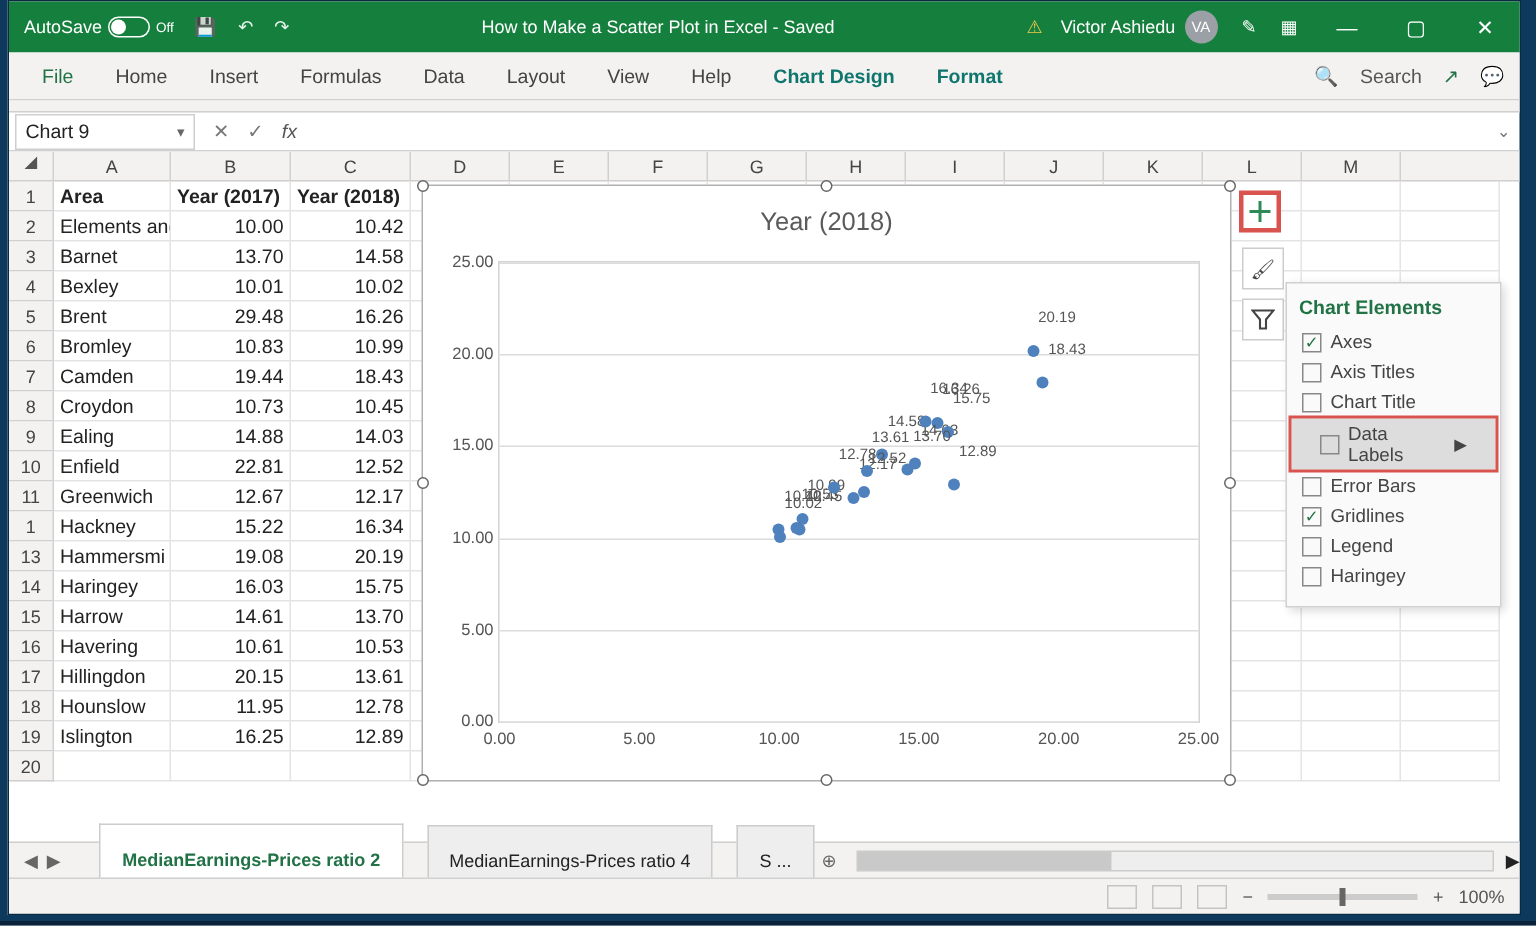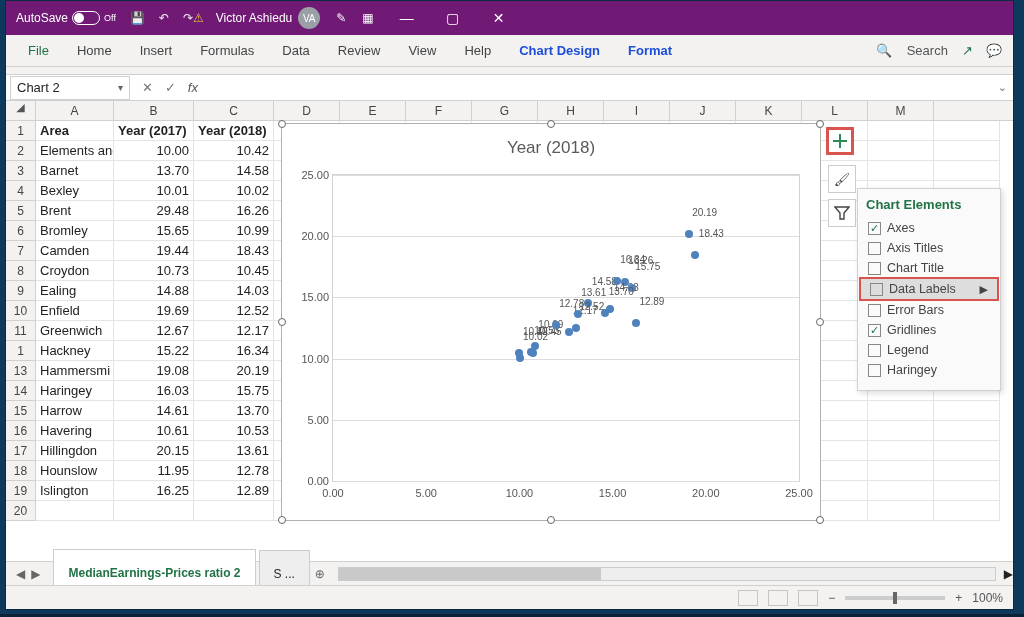--- a/index.html
+++ b/index.html
@@ -1,34 +1,34 @@
 <!DOCTYPE html>
 <html><head>
 <meta charset="utf-8">
 <style>
   * { box-sizing: border-box; margin: 0; padding: 0; }
   body { font-family: "Segoe UI", Arial, sans-serif; font-size: 13px; color: #222; background: #0d3a5c; width: 1024px; height: 617px; overflow: hidden; position: relative; }
   .app { position: absolute; left: 5px; top: 0; width: 1009px; height: 610px; background: #fff; display: flex; flex-direction: column; border: 1px solid #0a2a42; }
   
-  .titlebar { height: 34px; background: #701a75; display: flex; align-items: center; color: #fff; font-size: 12px; }
+  .titlebar { height: 34px; background: #15803d; display: flex; align-items: center; color: #fff; font-size: 12px; }
   .titlebar .autosave { display: flex; align-items: center; gap: 4px; margin-left: 10px; }
   .toggle { width: 28px; height: 14px; border: 1px solid #fff; border-radius: 8px; position: relative; }
   .toggle::after { content:""; position:absolute; left:1px; top:1px; width:10px; height:10px; background:#fff; border-radius:50%; }
   .titlebar .qat { display:flex; gap:14px; margin-left:14px; align-items:center; }
   .titlebar .qat span, .titlebar .btn { color:#fff; opacity:.9; }
   .titlebar .center { flex:1; text-align:center; }
   .titlebar .warnicon { color:#F2C94C; margin-right:6px; }
   .titlebar .user { display:flex; align-items:center; gap:6px; margin-right:10px; }
   .avatar { width:22px; height:22px; border-radius:50%; background:#9aa0a6; color:#fff; font-size:10px; display:flex; align-items:center; justify-content:center; }
   .winbtns { display:flex; }
   .winbtn { width:46px; height:34px; display:flex; align-items:center; justify-content:center; font-size:14px; }
   
   .ribbon { height:32px; background:#f3f2f1; border-bottom:1px solid #d0d0d0; display:flex; align-items:center; padding:0 10px; gap:4px; }
   .ribbon .tab { padding:6px 12px; font-size:13px; color:#444; }
-  .ribbon .tab.green { color:#1d4ed8; font-weight:600; }
+  .ribbon .tab.green { color:#0f766e; font-weight:600; }
   .ribbon .tab.file { color:#217346; }
   .ribbon .right { margin-left:auto; display:flex; align-items:center; gap:14px; color:#555; }
   
   .fbar { height:26px; border-bottom:1px solid #d0d0d0; display:flex; align-items:center; }
   .namebox { width:120px; height:24px; border:1px solid #cfcfcf; margin:0 4px; display:flex; align-items:center; padding:0 6px; justify-content:space-between; font-size:13px; }
   .fx-icons { display:flex; gap:12px; padding:0 8px; color:#777; }
   .fx-label { font-style:italic; color:#555; }
   .fx-input { flex:1; height:22px; }
   .fx-dd { margin-left:auto; margin-right:6px; color:#777; font-size:11px; }
   
@@ -41,21 +41,21 @@
   .rh { width:30px; background:#f3f2f1; border-right:1px solid #d0d0d0; border-bottom:1px solid #d0d0d0; text-align:center; font-size:12px; color:#444; line-height:20px; }
   .cell { border-right:1px solid #e4e4e4; border-bottom:1px solid #e4e4e4; padding:0 4px; line-height:20px; font-size:13px; overflow:hidden; white-space:nowrap; }
   .cell.hdr { font-weight:700; }
   .cell.num { text-align:right; }
   
   .c0 { width:78px; } .c1 { width:80px; } .c2 { width:80px; }
   .cx { width:66px; }
   
   .sheettabs { height:24px; background:#f3f2f1; border-top:1px solid #d0d0d0; display:flex; align-items:center; font-size:12px; }
   .navsheet { display:flex; gap:6px; padding:0 10px; color:#666; }
-  .stab { padding:16px 14px; border:1px solid #ccc; border-bottom:none; background:#fff; margin-left:3px; }
+  .stab { padding:16px 14px; border:1px solid #ccc; border-bottom:none; background:#fff; margin-left:16px; }
   .stab.active { color:#217346; font-weight:600; border-bottom:2px solid #217346; background:#fff; }
   .stab.inactive { background:#eee; }
   .plus { width:20px; text-align:center; color:#666; }
   .hscroll { flex:1; margin:0 8px; height:14px; background:#eee; border:1px solid #ccc; position:relative; }
   .hscroll::after { content:""; position:absolute; left:0; top:0; height:100%; width:40%; background:#c9c9c9; }
   
   .status { height:24px; background:#f3f2f1; border-top:1px solid #d0d0d0; display:flex; align-items:center; justify-content:flex-end; gap:10px; padding:0 10px; font-size:12px; color:#555; }
   .viewbtn { width:20px; height:16px; border:1px solid #c4c4c4; }
   .zslider { width:100px; height:4px; background:#ccc; position:relative; }
   .zslider .thumb { position:absolute; left:48px; top:-4px; width:4px; height:12px; background:#666; }
@@ -72,40 +72,43 @@
   .lbl { position:absolute; font-size:10px; color:#555; transform:translate(-50%,-110%); white-space:nowrap;}
   
   .sideb { position:absolute; width:28px; height:28px; background:#fff; border:1px solid #ccc; display:flex; align-items:center; justify-content:center; }
   .sideb.plus { border:3px solid #d9534f; }
   .sideb svg, .sideb span { color:#444; }
   
   .flyout { position:absolute; left:857px; top:42px; width:144px; background:#fafafa; border:1px solid #d0d0d0; box-shadow:2px 2px 6px rgba(0,0,0,.15); padding:8px 8px 10px; }
   .flyout h4 { color:#217346; font-size:13px; font-weight:700; margin-bottom:6px; }
   .flyout .opt { display:flex; align-items:center; gap:6px; font-size:12.5px; color:#444; padding:3px 2px; position:relative; }
   .flyout .chk { width:13px; height:13px; border:1px solid #888; display:flex; align-items:center; justify-content:center; font-size:11px; color:#217346; }
-  .flyout .opt.highlight { background:#ddd; margin:1px -5px; padding:3px 9px; outline:2px solid #d9534f; }
+  .flyout .opt.highlight { background:#ddd; margin:1px -5px; padding:3px 19px; outline:2px solid #d9534f; }
   .flyout .arrow { margin-left:auto; font-size:11px; color:#444; }
   
   .taskbar { position:absolute; left:0; bottom:0; width:1024px; height:3px; background:#0b2238; }
 </style>
 </head>
 <body>
 
 <div class="app">
 
   <div class="titlebar">
     <div class="autosave">
       <span>AutoSave</span>
       <span class="toggle"></span>
       <span style="font-size:9px;">Off</span>
     </div>
     <div class="qat">
       <span>💾</span>
       <span>↶</span>
       <span>↷</span>
+    </div>
+    <div class="center">
+      <span>How to Make a Scatter Plot in Excel  -  Saved</span>
     </div>
     <div class="user">
       <span class="warnicon">⚠</span>
       <span>Victor Ashiedu</span>
       <span class="avatar">VA</span>
       <span style="margin-left:10px;">✎</span>
       <span style="margin-left:10px;">▦</span>
     </div>
     <div class="winbtns">
       <div class="winbtn">—</div>
@@ -113,37 +116,37 @@
       <div class="winbtn">✕</div>
     </div>
   </div>
 
   <div class="ribbon">
     <div class="tab file">File</div>
     <div class="tab">Home</div>
     <div class="tab">Insert</div>
     <div class="tab">Formulas</div>
     <div class="tab">Data</div>
-    <div class="tab">Review</div>
+    <div class="tab">Layout</div>
     <div class="tab">View</div>
     <div class="tab">Help</div>
     <div class="tab green">Chart Design</div>
     <div class="tab green">Format</div>
     <div class="right">
       <span>🔍</span>
       <span>Search</span>
       <span style="color:#217346;">↗</span>
       <span>💬</span>
     </div>
   </div>
 
   <div style="height:8px;background:#f3f2f1;border-bottom:1px solid #d0d0d0;"></div>
   <div class="fbar">
     <div class="namebox">
-      <span>Chart 2</span>
+      <span>Chart 9</span>
       <span style="font-size:10px;color:#666;">▾</span>
     </div>
     <div class="fx-icons">
       <span>✕</span>
       <span>✓</span>
       <span class="fx-label">fx</span>
     </div>
     <div class="fx-input"></div>
     <span class="fx-dd">⌄</span>
   </div>
@@ -247,21 +250,21 @@
           <div class="cell cx"></div>
           <div class="cell cx"></div>
           <div class="cell cx"></div>
           <div class="cell cx"></div>
           <div class="cell cx"></div>
           <div class="cell cx"></div>
         </div>
         <div class="row">
           <div class="rh">6</div>
           <div class="cell c0">Bromley</div>
-          <div class="cell c1 num">15.65</div>
+          <div class="cell c1 num">10.83</div>
           <div class="cell c2 num">10.99</div>
           <div class="cell cx"></div>
           <div class="cell cx"></div>
           <div class="cell cx"></div>
           <div class="cell cx"></div>
           <div class="cell cx"></div>
           <div class="cell cx"></div>
           <div class="cell cx"></div>
           <div class="cell cx"></div>
           <div class="cell cx"></div>
@@ -315,21 +318,21 @@
           <div class="cell cx"></div>
           <div class="cell cx"></div>
           <div class="cell cx"></div>
           <div class="cell cx"></div>
           <div class="cell cx"></div>
           <div class="cell cx"></div>
         </div>
         <div class="row">
           <div class="rh">10</div>
           <div class="cell c0">Enfield</div>
-          <div class="cell c1 num">19.69</div>
+          <div class="cell c1 num">22.81</div>
           <div class="cell c2 num">12.52</div>
           <div class="cell cx"></div>
           <div class="cell cx"></div>
           <div class="cell cx"></div>
           <div class="cell cx"></div>
           <div class="cell cx"></div>
           <div class="cell cx"></div>
           <div class="cell cx"></div>
           <div class="cell cx"></div>
           <div class="cell cx"></div>
@@ -591,20 +594,21 @@
         </svg>
     </div>
   </div>
 
   <div class="sheettabs">
     <div class="navsheet">
       <span>◀</span>
       <span>▶</span>
     </div>
     <div class="stab active">MedianEarnings-Prices ratio 2</div>
+    <div class="stab inactive">MedianEarnings-Prices ratio 4</div>
     <div class="stab inactive">S ...</div>
     <div class="plus">⊕</div>
     <div class="hscroll"></div>
     <span>▶</span>
   </div>
 
   <div class="status">
     <div class="viewbtn"></div>
     <div class="viewbtn"></div>
     <div class="viewbtn"></div>

